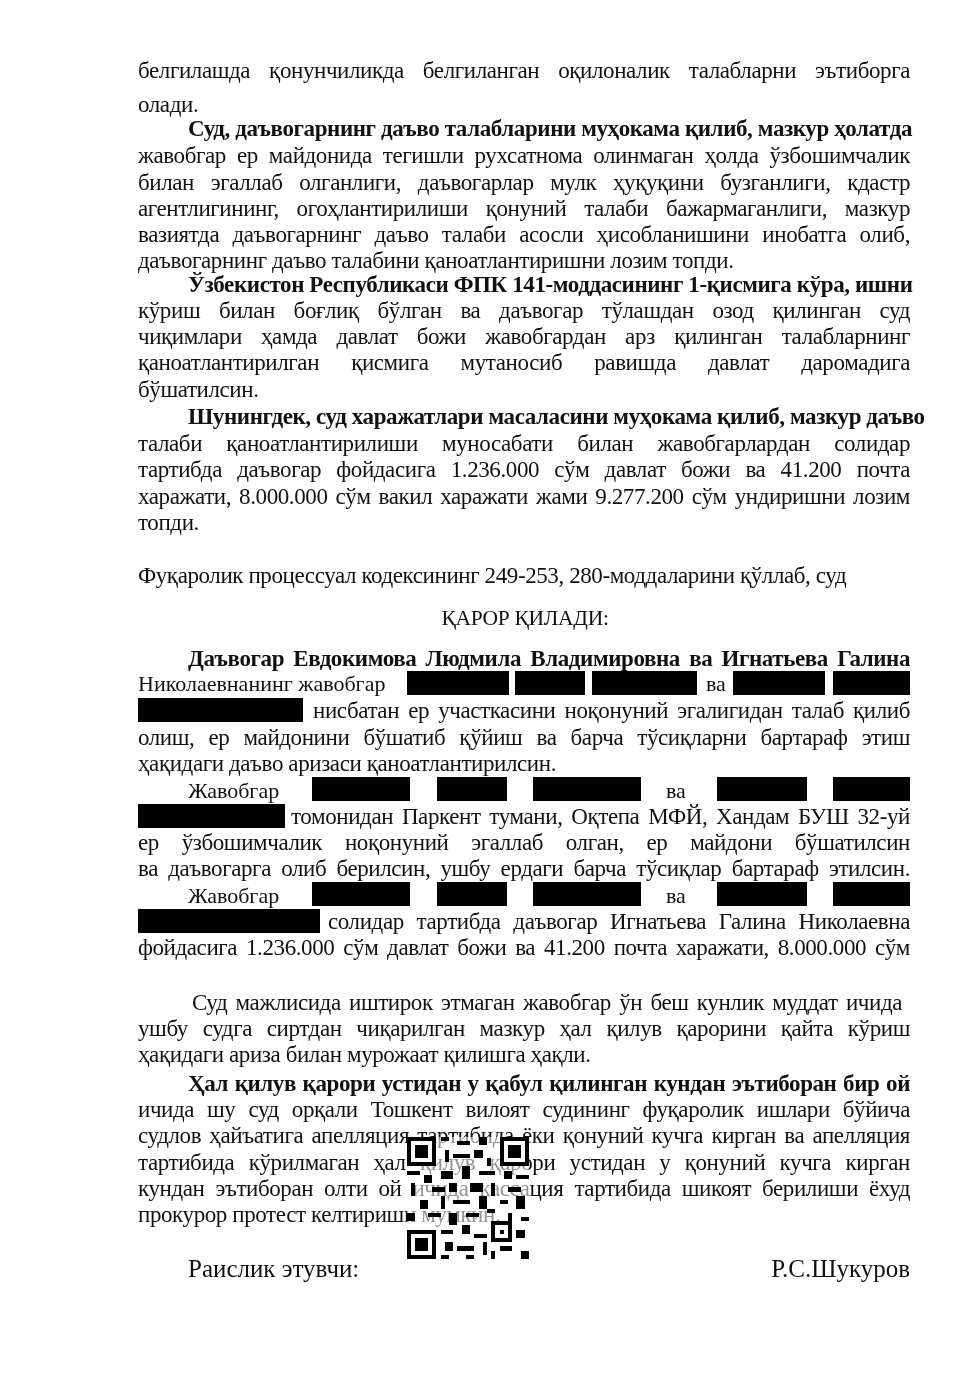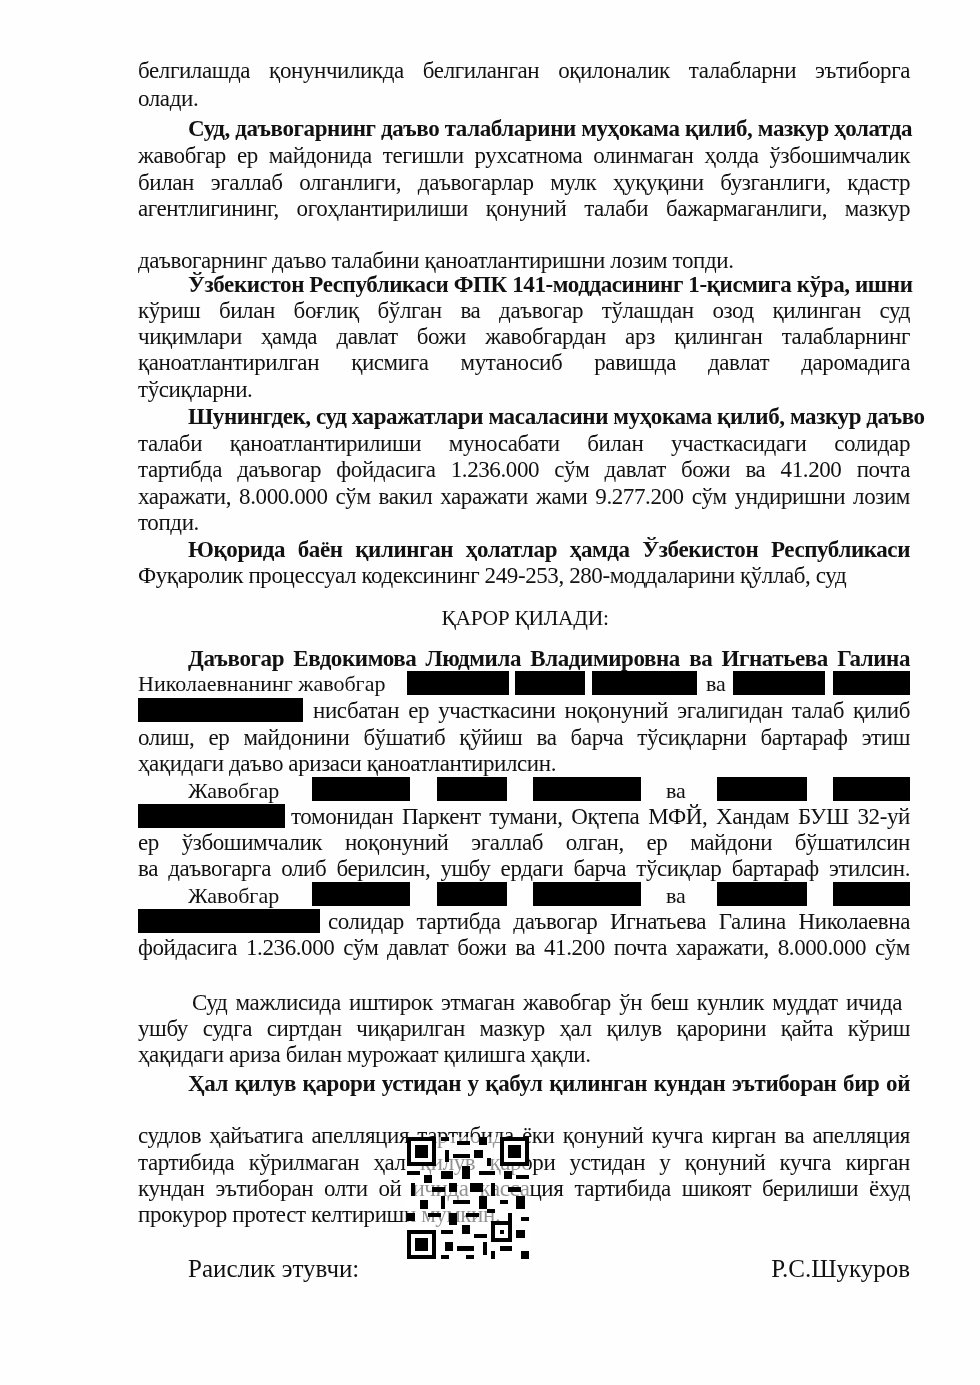--- a/index.html
+++ b/index.html
@@ -16,41 +16,41 @@
   .qr { position:absolute; left:406px; top:1137px; width:124px; height:122px; }
   .foot { position:absolute; font-size:25px; top:1256px; line-height:25px; }
   .tok { position:absolute; font-size:22px; line-height:25px;text-align:center; }
 </style>
 </head>
 <body>
 
 <div class="page">
 
   <div class="ln j" style="top:58px">белгилашда қонунчиликда белгиланган оқилоналик талабларни эътиборга</div>
-  <div class="ln" style="top:86px">олади.</div>
+  <div class="ln" style="top:92px">олади.</div>
 
   <div class="ln j ind" style="top:116px">Суд, даъвогарнинг даъво талабларини муҳокама қилиб, мазкур ҳолатда</div>
   <div class="ln j" style="top:143px">жавобгар ер майдонида тегишли рухсатнома  олинмаган ҳолда ўзбошимчалик</div>
   <div class="ln j" style="top:170px">билан эгаллаб олганлиги, даъвогарлар мулк ҳуқуқини бузганлиги, кдастр</div>
   <div class="ln j" style="top:196px">агентлигининг, огоҳлантирилиши қонуний талаби бажармаганлиги, мазкур</div>
+  <div class="ln j" style="top:222px">вазиятда даъвогарнинг даъво талаби асосли ҳисобланишини инобатга олиб,</div>
   <div class="ln" style="top:248px">даъвогарнинг даъво талабини қаноатлантиришни лозим топди.</div>
 
   <div class="ln j ind" style="top:272px">Ўзбекистон Республикаси ФПК 141-моддасининг 1-қисмига кўра, ишни</div>
   <div class="ln j" style="top:298px">кўриш билан боғлиқ бўлган ва даъвогар тўлашдан озод қилинган суд</div>
   <div class="ln j" style="top:324px">чиқимлари ҳамда давлат божи жавобгардан арз қилинган талабларнинг</div>
   <div class="ln j" style="top:350px">қаноатлантирилган қисмига мутаносиб равишда давлат даромадига</div>
-  <div class="ln" style="top:377px">тўсиқларни.</div>
+  <div class="ln" style="top:377px">бўшатилсин.</div>
 
   <div class="ln j ind" style="top:404px">Шунингдек, суд харажатлари масаласини муҳокама қилиб, мазкур даъво</div>
-  <div class="ln j" style="top:431px">талаби қаноатлантирилиши муносабати билан участкасидаги солидар</div>
+  <div class="ln j" style="top:431px">талаби қаноатлантирилиши муносабати билан жавобгарлардан солидар</div>
   <div class="ln j" style="top:457px">тартибда даъвогар фойдасига 1.236.000 сўм давлат божи ва 41.200 почта</div>
   <div class="ln j" style="top:484px">харажати, 8.000.000 сўм вакил харажати жами 9.277.200 сўм ундиришни лозим</div>
   <div class="ln" style="top:510px">топди.</div>
 
-  <div class="ln j ind" style="top:537px">Юқорида баён қилинган ҳолатлар ҳамда Ўзбекистон Республикаси</div>
   <div class="ln" style="top:563px">Фуқаролик процессуал кодексининг 249-253, 280-моддаларини қўллаб, суд</div>
 
   <div class="heading">ҚАРОР ҚИЛАДИ:</div>
 
   <div class="ln j ind" style="top:646px">Даъвогар Евдокимова Людмила Владимировна ва Игнатьева Галина</div>
   <div class="tok" style="left:138px; top:671px">Николаевнанинг жавобгар</div>
   <div class="red" style="left:407px; top:671px; width:102px"></div>
   <div class="red" style="left:515px; top:671px; width:70px"></div>
   <div class="red" style="left:592px; top:671px; width:105px"></div>
   <div class="tok" style="left:706px; top:671px">ва</div>
@@ -85,20 +85,21 @@
 
   <div class="red" style="left:138px; top:909px; width:182px"></div>
   <div class="ln j" style="left:328px; width:582px; top:909px">солидар тартибда даъвогар Игнатьева Галина Николаевна</div>
   <div class="ln j" style="top:935px">фойдасига 1.236.000 сўм давлат божи ва 41.200 почта харажати, 8.000.000 сўм</div>
 
   <div class="ln j" style="left:192px; width:710px; top:990px">Суд мажлисида иштирок этмаган жавобгар ўн беш кунлик муддат ичида</div>
   <div class="ln j" style="top:1016px">ушбу судга сиртдан чиқарилган мазкур ҳал қилув қарорини қайта кўриш</div>
   <div class="ln" style="top:1042px">ҳақидаги ариза билан мурожаат қилишга ҳақли.</div>
 
   <div class="ln j ind" style="top:1071px">Ҳал қилув қарори устидан у қабул қилинган кундан эътиборан бир ой</div>
+  <div class="ln j" style="top:1097px">ичида шу суд орқали Тошкент вилоят судининг фуқаролик ишлари бўйича</div>
   <div class="ln j" style="top:1123px">судлов ҳайъатига апелляция тартибида ёки қонуний кучга кирган ва апелляция</div>
   <div class="ln j" style="top:1150px">тартибида кўрилмаган ҳал қилув қарори устидан у қонуний кучга кирган</div>
   <div class="ln j" style="top:1176px">кундан эътиборан олти ой ичида кассация тартибида шикоят берилиши ёхуд</div>
   <div class="ln" style="top:1202px">прокурор протест келтириши мумкин.</div>
 
   <svg class="qr" viewBox="0 0 29 29" shape-rendering="crispEdges">
     <rect x="0" y="0" width="29" height="29" fill="#fff" opacity="0.55"></rect>
     <g fill="#000">
 
       <rect x="0" y="0" width="7" height="7"></rect>

